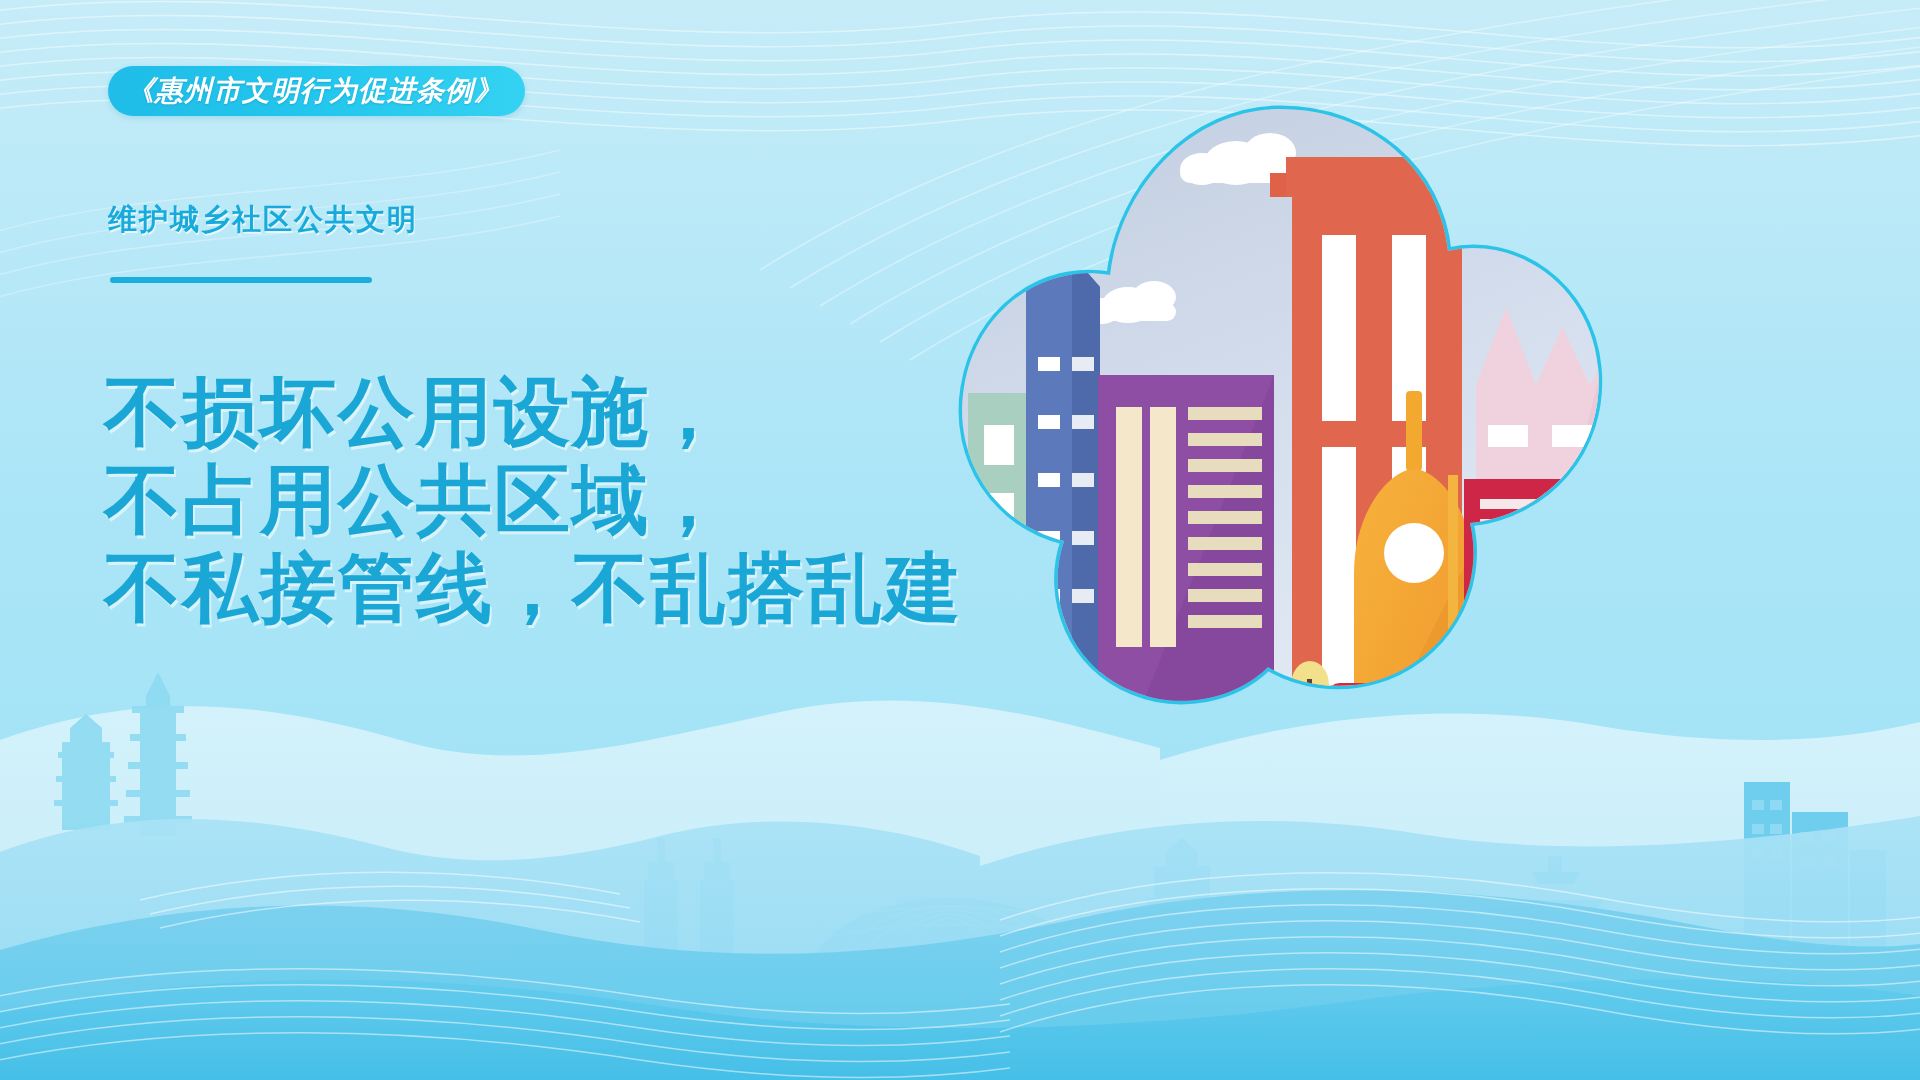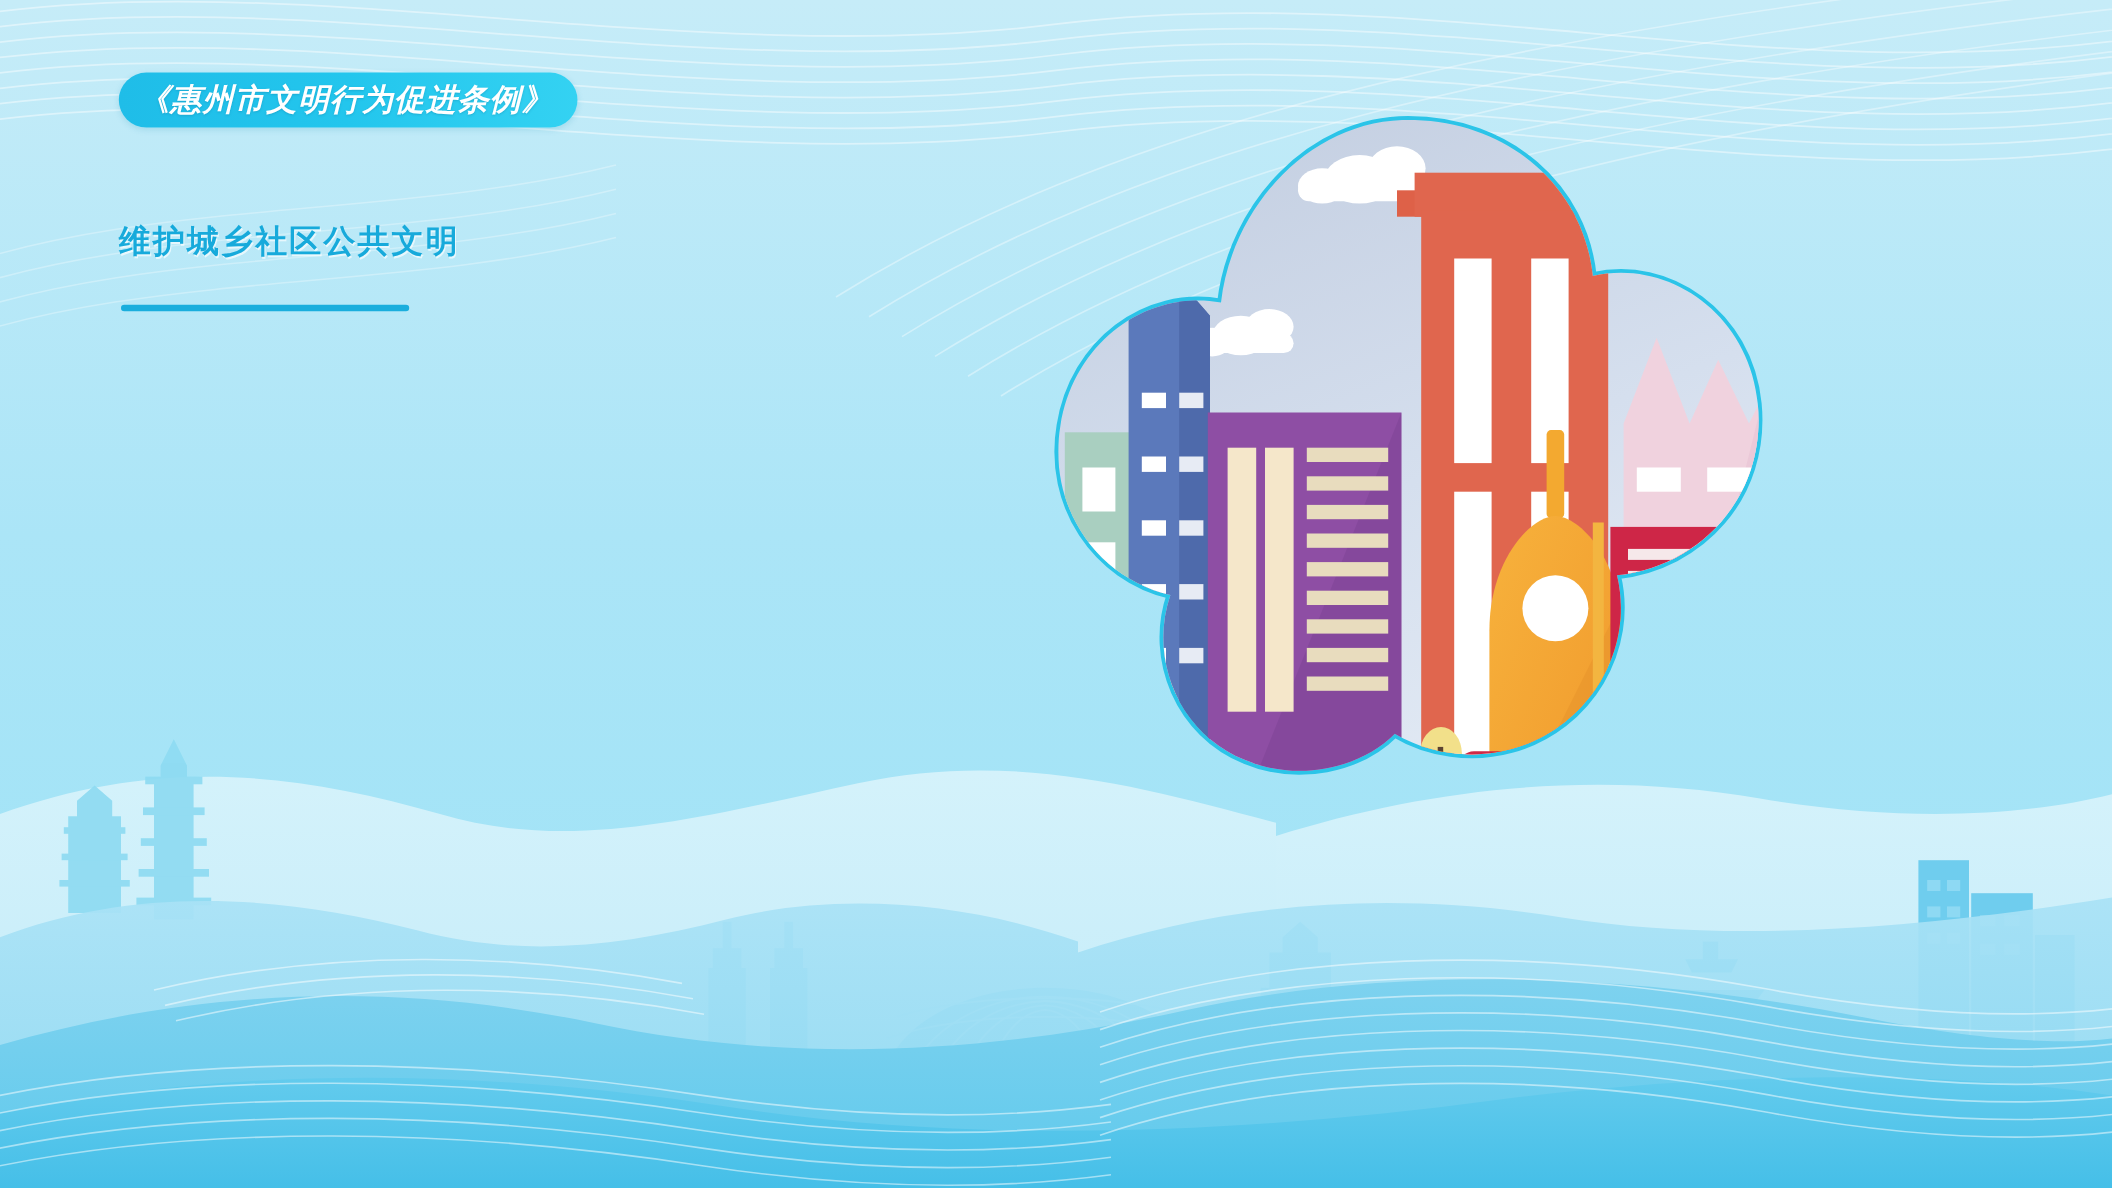--- a/index.html
+++ b/index.html
@@ -473,16 +473,21 @@
 
   <div class="text-col">
 
     <div class="badge">
       <span class="badge-text">《惠州市文明行为促进条例》</span>
     </div>
 
     <div class="subtitle">维护城乡社区公共文明</div>
     <div class="subtitle-rule"></div>
 
+    <div class="headline">
+      <div>不损坏公用设施，</div>
+      <div>不占用公共区域，</div>
+      <div>不私接管线，不乱搭乱建</div>
+    </div>
 
   </div>
 
 </div>
 
 </body></html>

